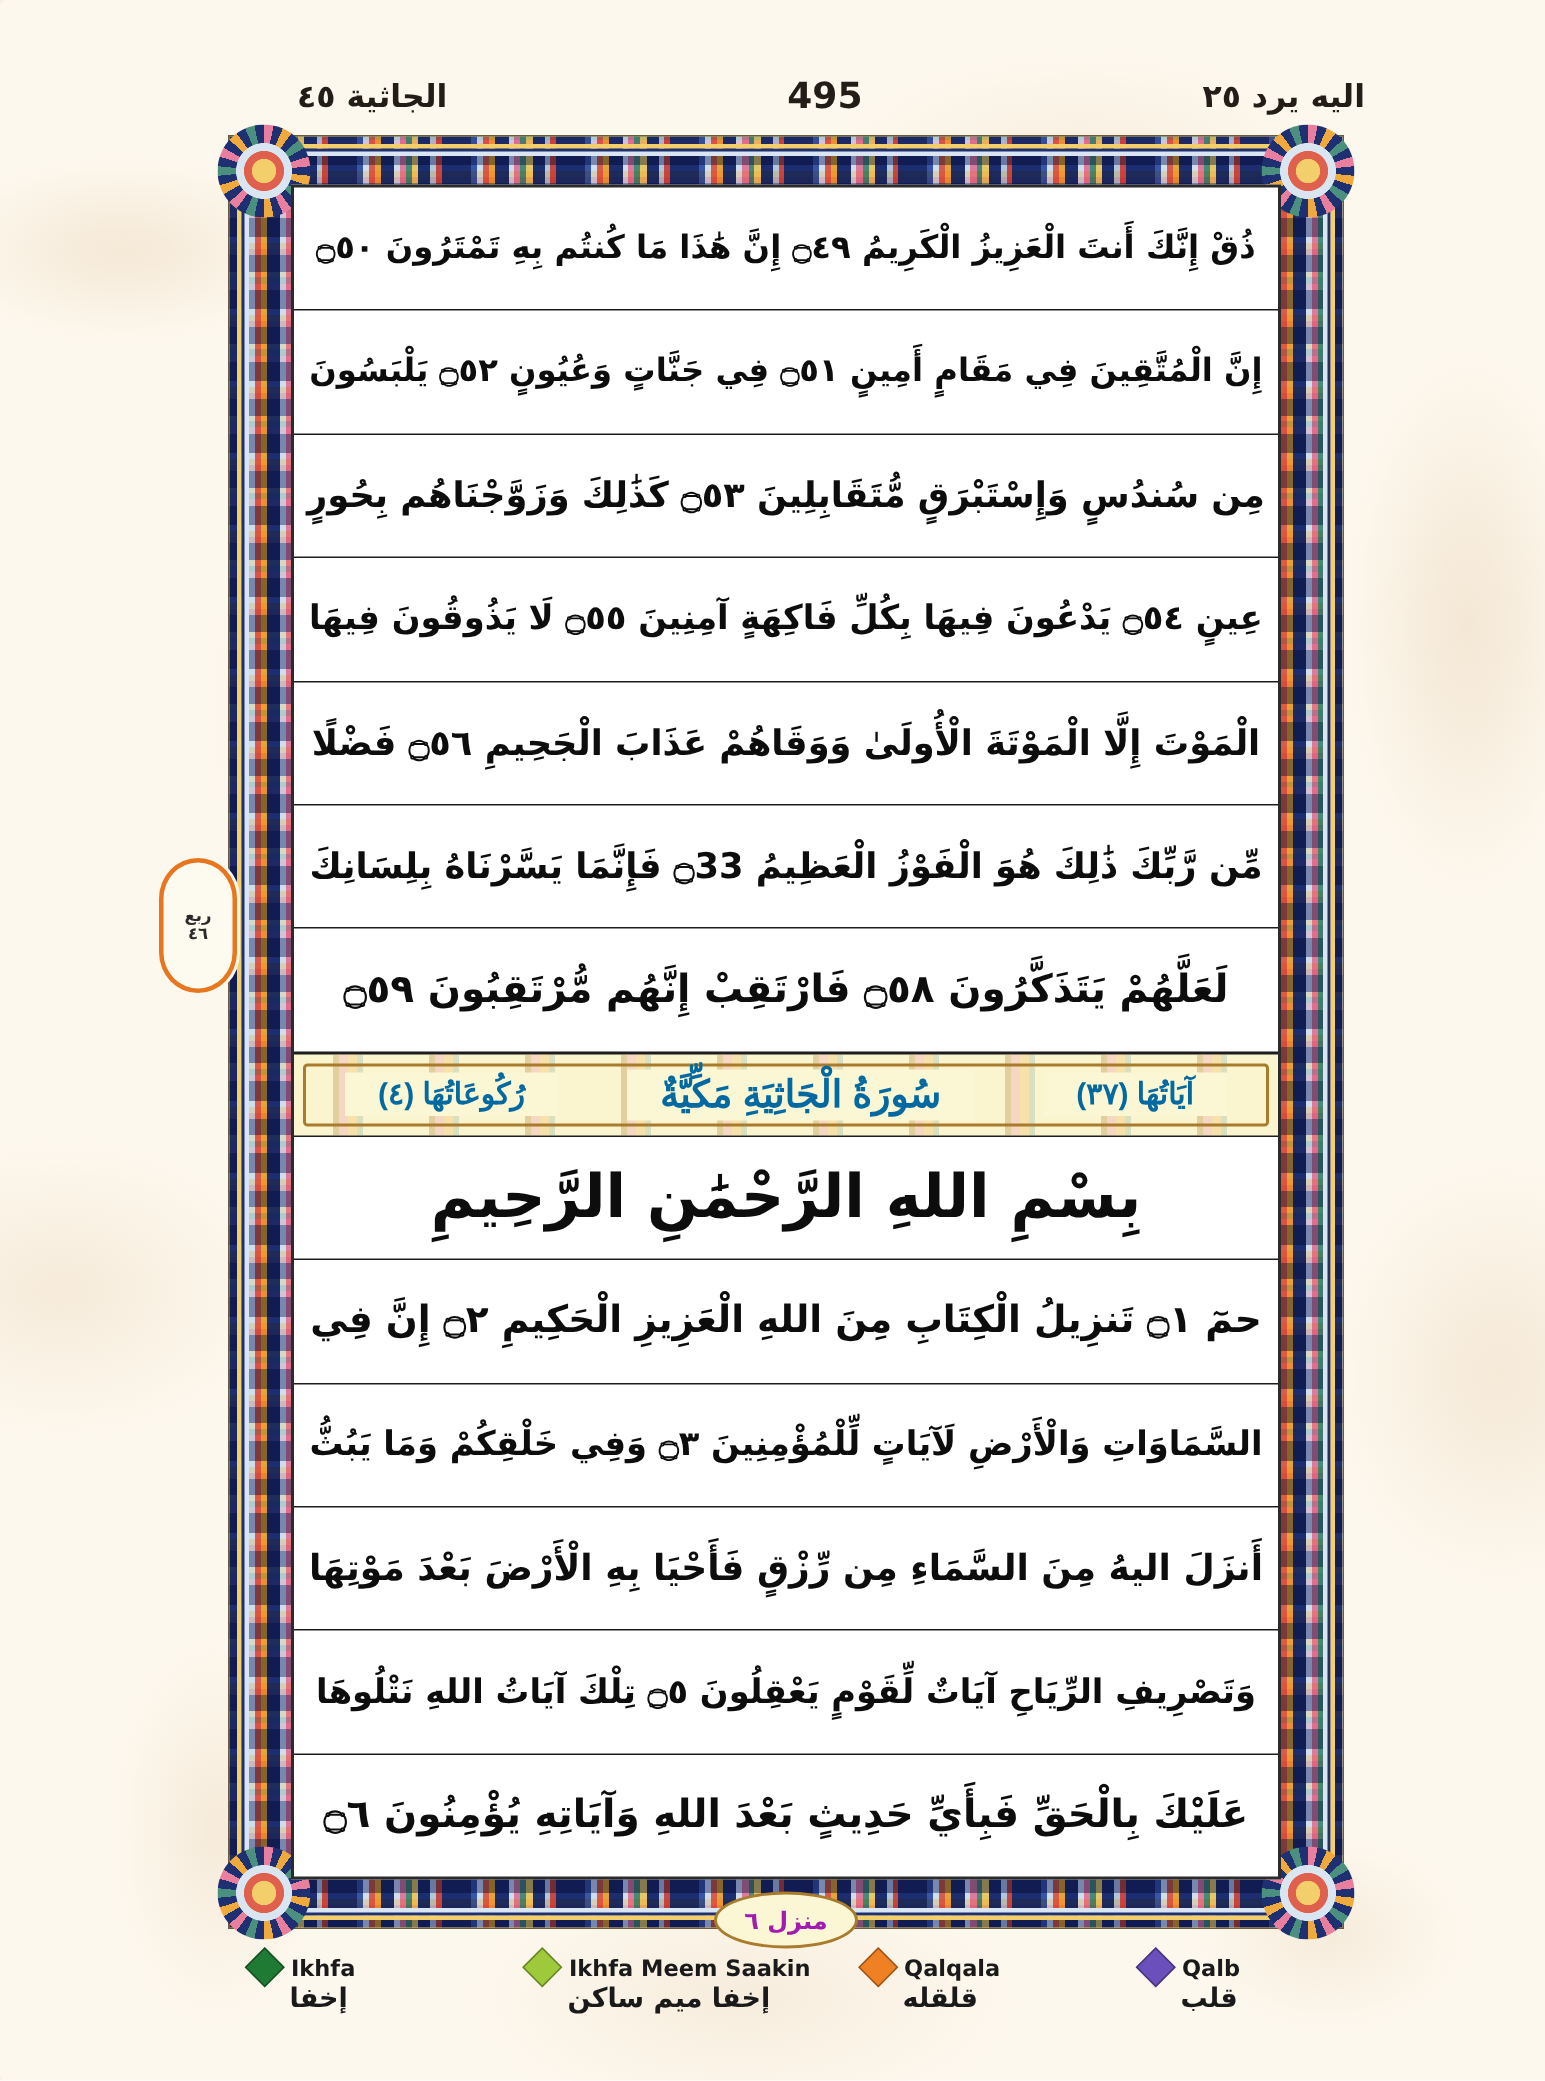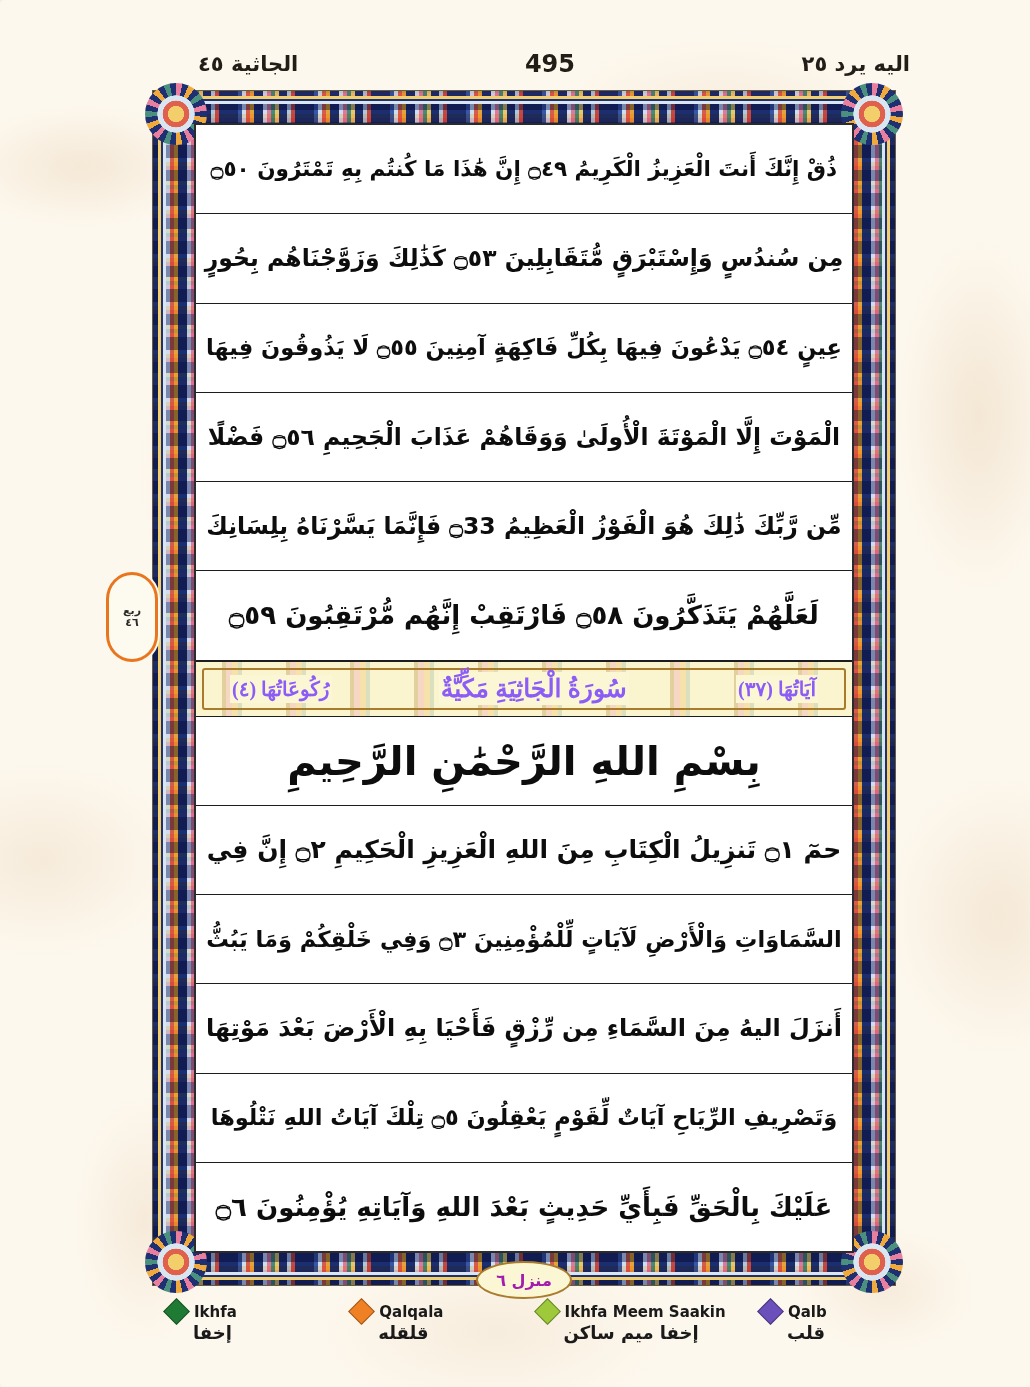--- a/index.html
+++ b/index.html
@@ -213,27 +213,27 @@
     content: "";
     position: absolute;
     left: 6px; right: 6px; top: 6px; bottom: 6px;
     border: 2px solid #a87c2c;
     border-radius: 3px;
     pointer-events: none;
   }
   .band-cell {
     position: relative;
     z-index: 2;
-    font-family: Liberation Serif, serif;
-    font-weight: 700;
-    color: #8b5cf6;
+    font-family: Liberation Sans, sans-serif;
+    font-weight: 700;
+    color: #0369a1;
     white-space: nowrap;
     direction: rtl;
     background: #fbf6d4;
-    padding: 2px 2px;
+    padding: 2px 22px;
   }
   .band-ayat  { font-size: 20px; margin-right: 34px; }
   .band-name  { font-size: 25px; }
   .band-ruku  { font-size: 20px; margin-left: 34px; }
 
   
   .ruba-medallion {
     position: absolute;
     left: 106px;
     top: 572px;
@@ -351,20 +351,23 @@
     <div class="manzil-medallion">
       <span>منزل ٦</span>
     </div>
 
     <div id="text-panel">
 
       <div class="ayah-line">
         <div class="ayah-text fit" style="font-size: 21.5px;">ذُقْ إِنَّكَ أَنتَ الْعَزِيزُ الْكَرِيمُ ۝٤٩ إِنَّ هَٰذَا مَا كُنتُم بِهِ تَمْتَرُونَ ۝٥٠</div>
       </div>
       <div class="ayah-line">
+        <div class="ayah-text fit" style="font-size: 21.5px;">إِنَّ الْمُتَّقِينَ فِي مَقَامٍ أَمِينٍ ۝٥١ فِي جَنَّاتٍ وَعُيُونٍ ۝٥٢ يَلْبَسُونَ</div>
+      </div>
+      <div class="ayah-line">
         <div class="ayah-text fit" style="font-size: 23.5px;">مِن سُندُسٍ وَإِسْتَبْرَقٍ مُّتَقَابِلِينَ ۝٥٣ كَذَٰلِكَ وَزَوَّجْنَاهُم بِحُورٍ</div>
       </div>
       <div class="ayah-line">
         <div class="ayah-text fit" style="font-size: 22.5px;">عِينٍ ۝٥٤ يَدْعُونَ فِيهَا بِكُلِّ فَاكِهَةٍ آمِنِينَ ۝٥٥ لَا يَذُوقُونَ فِيهَا</div>
       </div>
       <div class="ayah-line">
         <div class="ayah-text fit" style="font-size: 23.5px;">الْمَوْتَ إِلَّا الْمَوْتَةَ الْأُولَىٰ وَوَقَاهُمْ عَذَابَ الْجَحِيمِ ۝٥٦ فَضْلًا</div>
       </div>
       <div class="ayah-line">
         <div class="ayah-text fit" style="font-size: 23.5px;">مِّن رَّبِّكَ ذَٰلِكَ هُوَ الْفَوْزُ الْعَظِيمُ ۝33 فَإِنَّمَا يَسَّرْنَاهُ بِلِسَانِكَ</div>
@@ -407,32 +410,32 @@
     <div class="legend-item">
       <div class="legend-top">
         <span class="diamond" style="background: rgb(31, 122, 52);"></span>
         <span class="legend-en">Ikhfa</span>
       </div>
       <span class="legend-ar">إخفا</span>
     </div>
 
     <div class="legend-item">
       <div class="legend-top">
+        <span class="diamond" style="background: rgb(158, 201, 58);"></span>
+        <span class="legend-en">Ikhfa Meem Saakin</span>
+      </div>
+      <span class="legend-ar">إخفا ميم ساكن</span>
+    </div>
+
+    <div class="legend-item">
+      <div class="legend-top">
         <span class="diamond" style="background: rgb(239, 129, 36);"></span>
         <span class="legend-en">Qalqala</span>
       </div>
       <span class="legend-ar">قلقله</span>
-    </div>
-
-    <div class="legend-item">
-      <div class="legend-top">
-        <span class="diamond" style="background: rgb(158, 201, 58);"></span>
-        <span class="legend-en">Ikhfa Meem Saakin</span>
-      </div>
-      <span class="legend-ar">إخفا ميم ساكن</span>
     </div>
 
     <div class="legend-item">
       <div class="legend-top">
         <span class="diamond" style="background: rgb(107, 79, 187);"></span>
         <span class="legend-en">Qalb</span>
       </div>
       <span class="legend-ar">قلب</span>
     </div>
 

